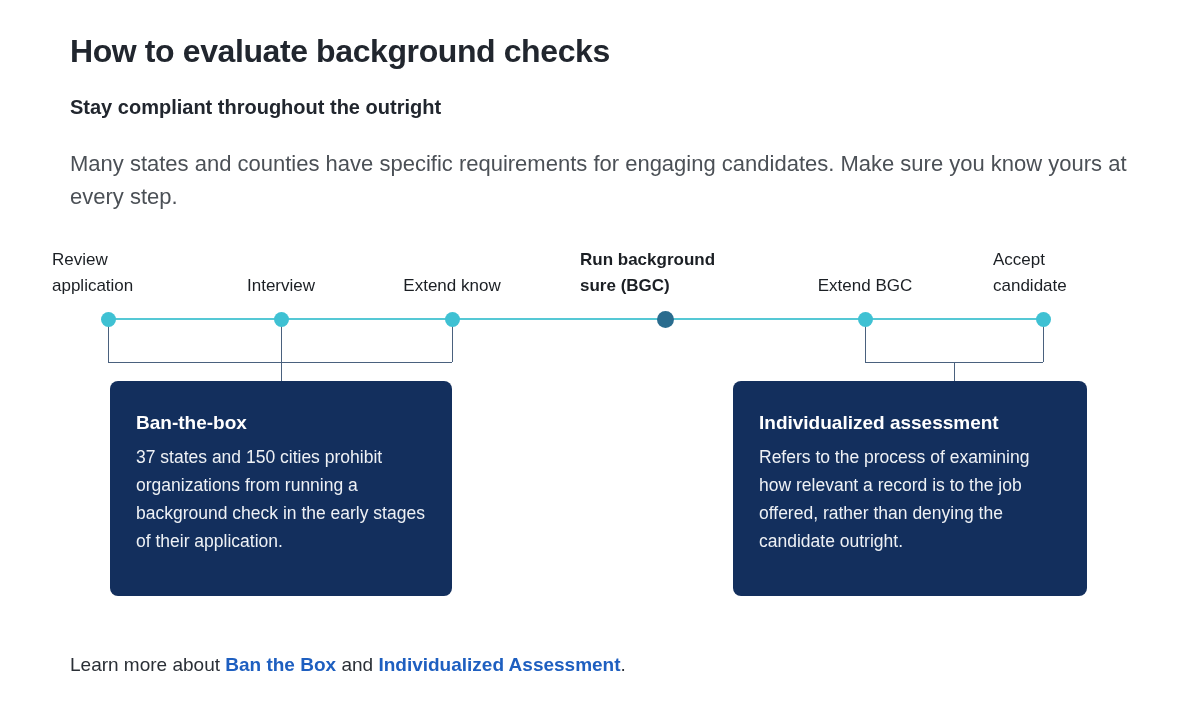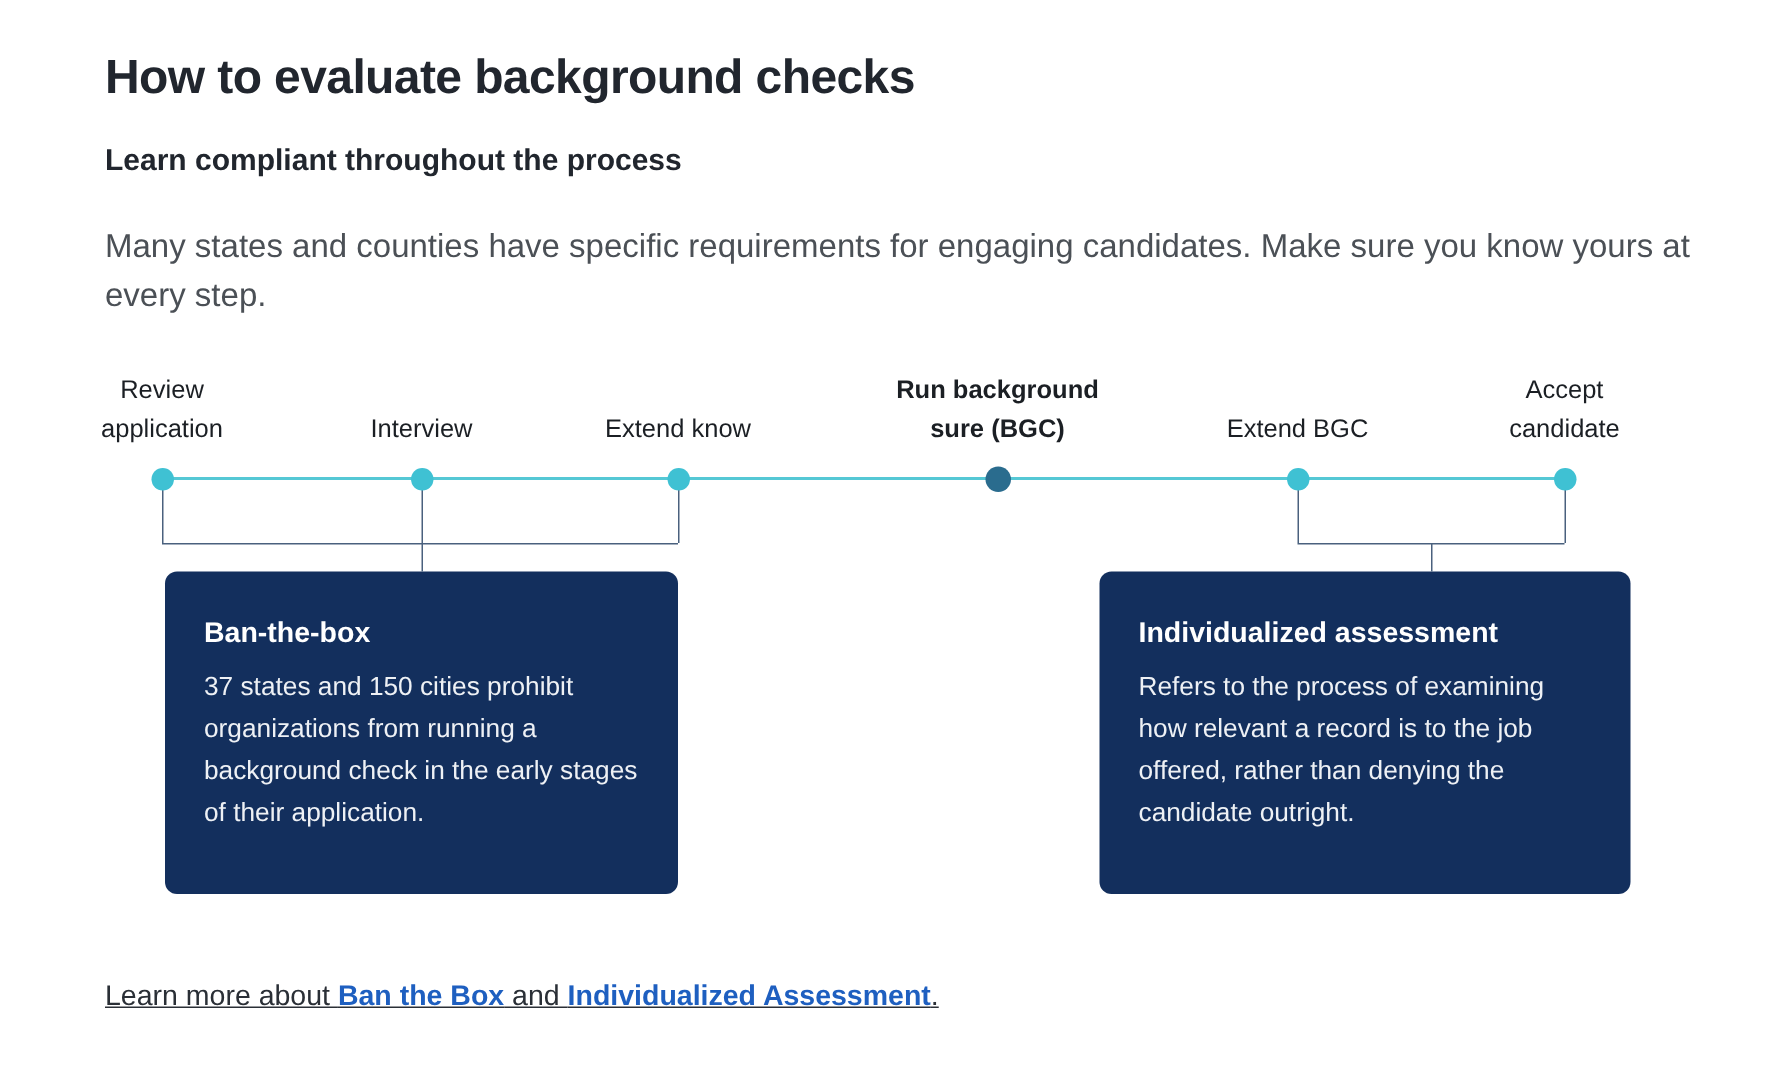--- a/index.html
+++ b/index.html
@@ -42,21 +42,20 @@
     position:absolute;height:2px;background:var(--line);
   }
   .dot{
     position:absolute;border-radius:50%;
     background:var(--cyan);
   }
   .dot.dark{background:var(--dark-dot);}
   .step-label{
     position:absolute;
     display:flex;align-items:flex-end;justify-content:center;
-    text-align:center;
     font-size:17px;line-height:26px;color:#1b1f24;
   }
   .step-label.bold{font-weight:700;}
   .bracket-v{position:absolute;width:1px;background:var(--bracket);}
   .bracket-h{position:absolute;height:1px;background:var(--bracket);}
   .callout{
     position:absolute;top:381px;height:215px;
     background:var(--navy);
     border-radius:8px;
     padding:31px 26px;
@@ -66,33 +65,33 @@
   .callout-right{left:733px;width:354px;}
   .callout-title{
     font-size:19px;font-weight:700;color:#ffffff;
     margin-bottom:9px;
   }
   .callout-body{
     font-size:17.5px;line-height:28px;color:#eef1f5;
   }
   .footer{
     position:absolute;left:70px;top:654px;
-    font-size:19px;color:#2a2f36;text-decoration:underline;
+    font-size:19px;color:#2a2f36;
   }
   .footer a{
     color:var(--link);font-weight:700;text-decoration:none;
   }
 </style>
 </head>
 <body>
 
 <div class="page">
 
   <div class="page-title">How to evaluate background checks</div>
-  <div class="page-subtitle">Learn compliant throughout the process</div>
+  <div class="page-subtitle">Stay compliant throughout the outright</div>
   <div class="intro">Many states and counties have specific requirements for engaging candidates. Make sure you know yours at every step.</div>
 
   <div id="diagram">
     <div class="callout callout-left">
       <div class="callout-title">Ban-the-box</div>
       <div class="callout-body">37 states and 150 cities prohibit organizations from running a background check in the early stages of their application.</div>
     </div>
     <div class="callout callout-right">
       <div class="callout-title">Individualized assessment</div>
       <div class="callout-body">Refers to the process of examining how relevant a record is to the job offered, rather than denying the candidate outright.</div>

